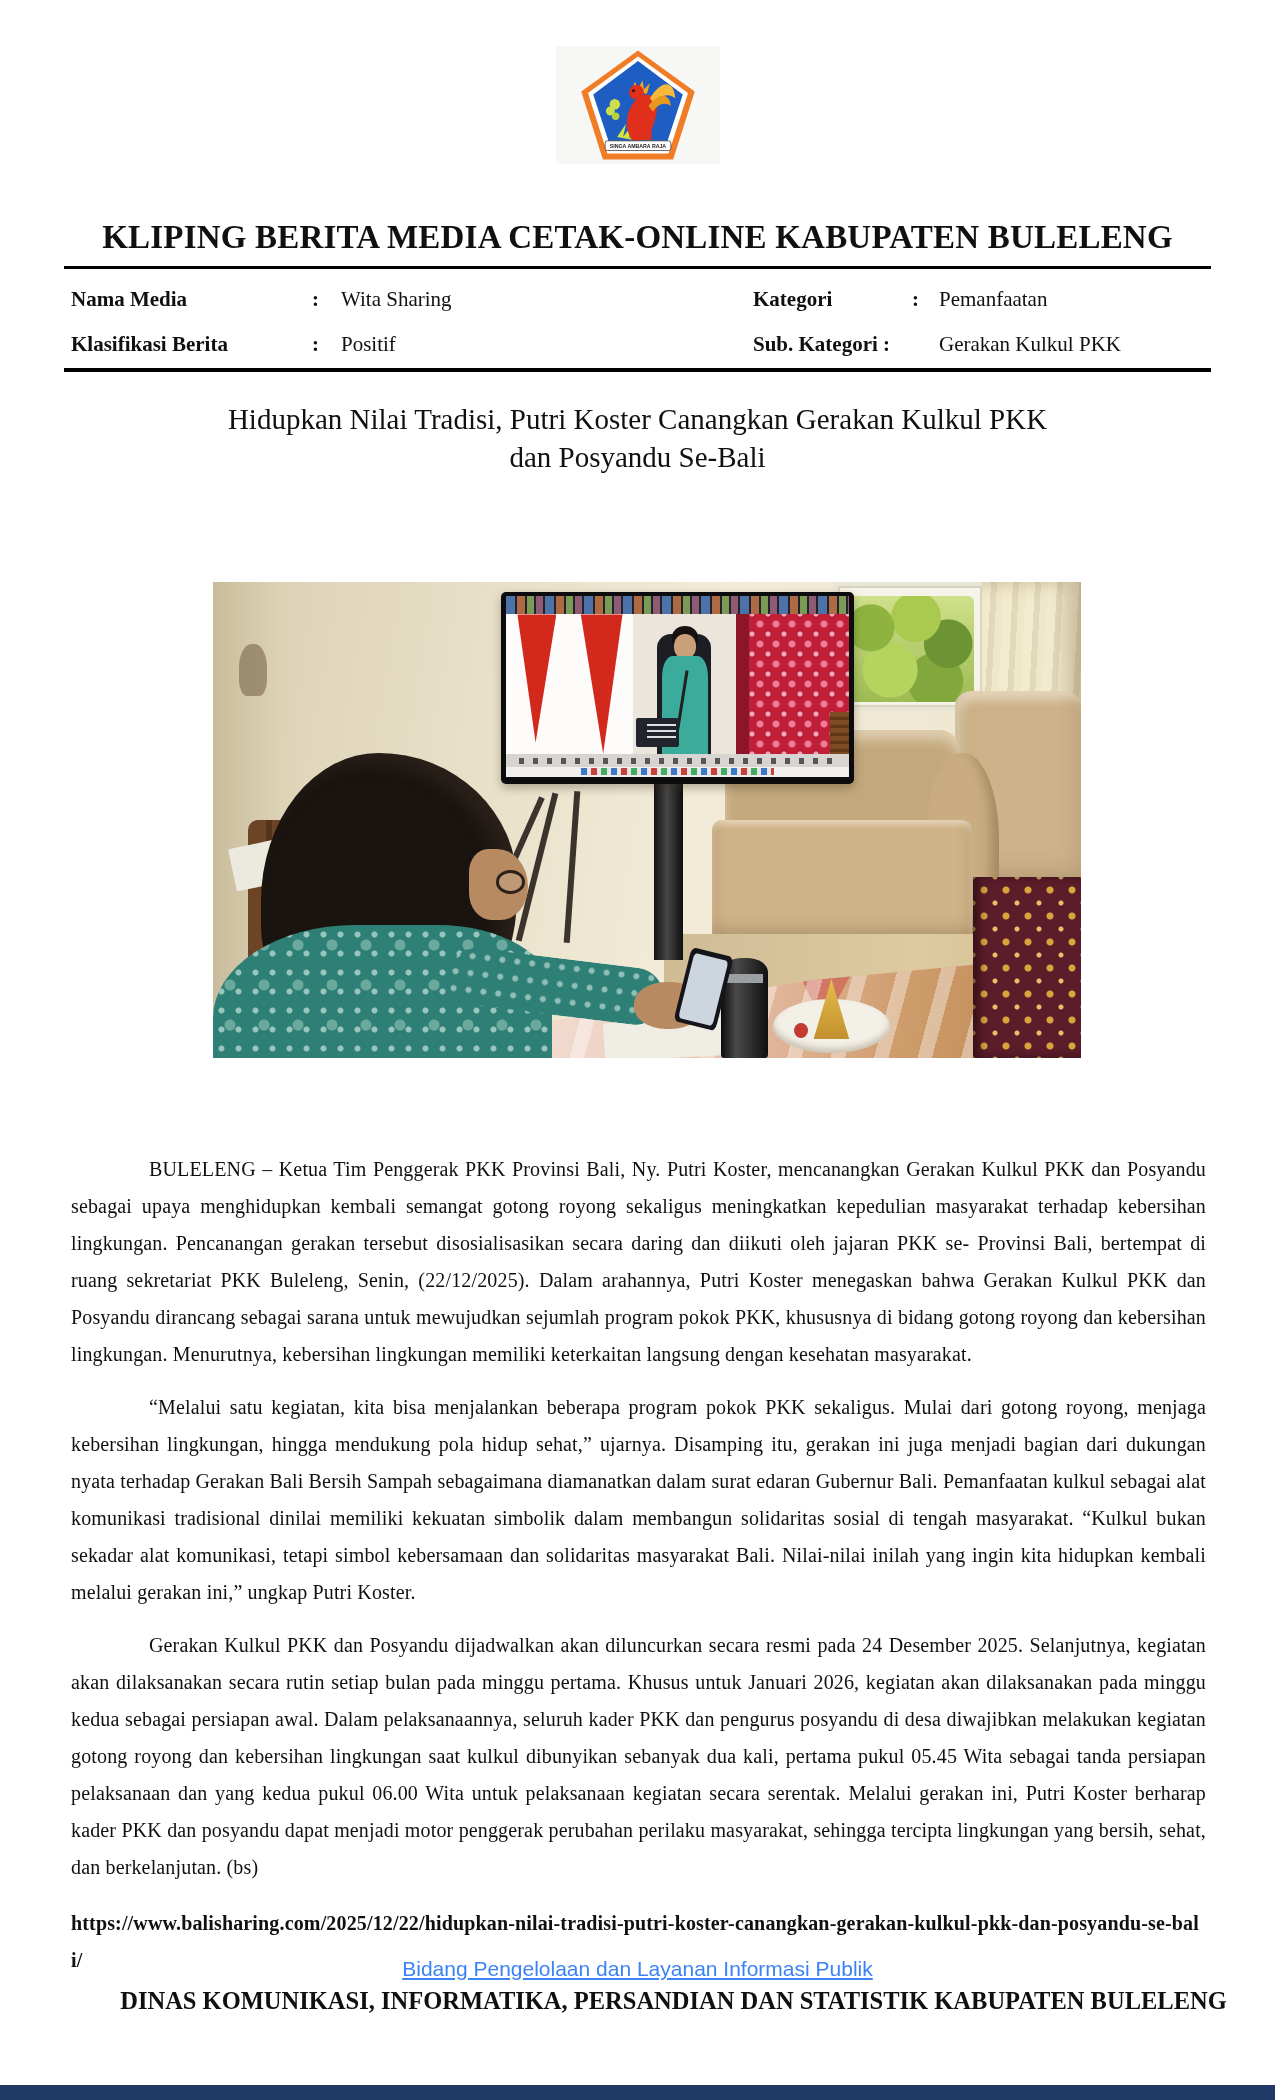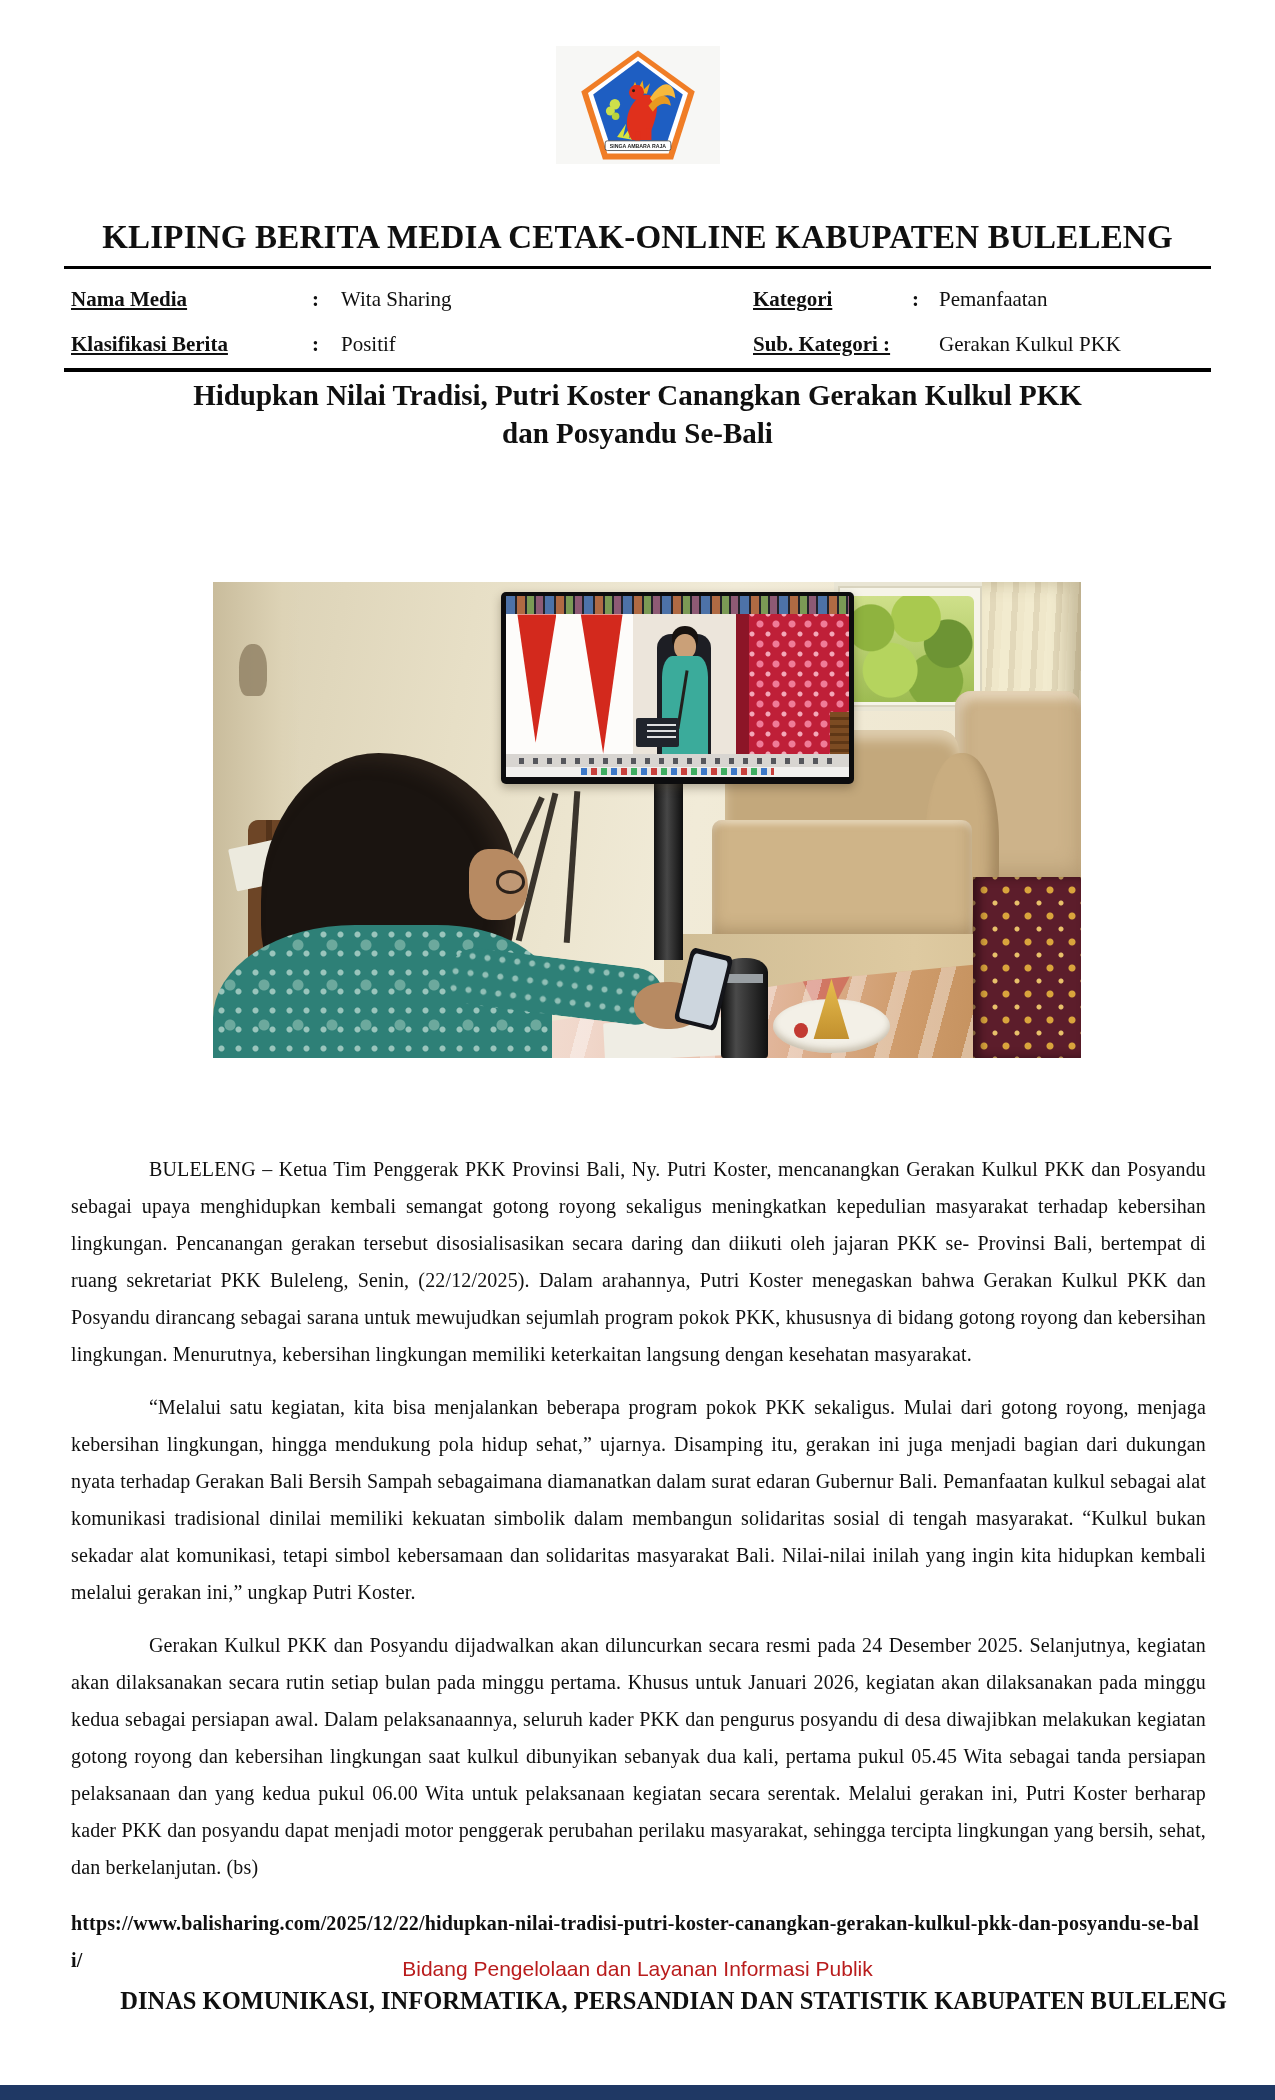--- a/index.html
+++ b/index.html
@@ -12,28 +12,28 @@
           width:164px; height:118px; background:#f7f7f5; display:flex; align-items:center; justify-content:center; }
   .header-title { position:absolute; top:219px; left:0; width:100%; text-align:center;
                   font-size:33px; font-weight:bold; letter-spacing:.2px; }
   .rule { position:absolute; left:64px; right:64px; background:#000; }
   .rule1 { top:266px; height:3px; }
   .rule2 { top:368px; height:4px; }
 
   
   .meta { position:absolute; top:0; left:71px; right:64px; height:0; }
   .meta span { position:absolute; white-space:nowrap; font-size:21px; }
-  .m-label { font-weight:bold;text-decoration:underline; }
+  .m-label { font-weight:bold; }
   .r1 { top:287px; } .r2 { top:332px; }
   .c-l-label { left:0; } .c-l-colon { left:241px; font-weight:bold; } .c-l-value { left:270px; }
   .c-r-label { left:682px; } .c-r-colon { left:841px; font-weight:bold; } .c-r-value { left:868px; }
 
   
-  .article-title { position:absolute; top:376px; left:60px; right:60px; text-align:center;
-                   font-size:29px; font-weight:bold; line-height:38px; }
+  .article-title { position:absolute; top:400px; left:60px; right:60px; text-align:center;
+                   font-size:29px; font-weight:normal; line-height:38px; }
   .byline { position:absolute; top:477px; left:0; width:100%; text-align:center;
             font-size:18px; font-weight:bold; }
 
   
   .photo { position:absolute; top:582px; left:213px; width:868px; height:476px; overflow:hidden;
            background:linear-gradient(100deg,#d9cfb2 0%,#e7dfc6 28%,#f1ebd8 55%,#eee5cc 100%); }
   .photo div { position:absolute; }
   .ph-wall-left { left:0; top:0; width:10%; height:100%;
                   background:linear-gradient(90deg,#c9bc9c,#ddd3b6 80%,rgba(221,211,182,0)); }
   .ph-sconce { left:3%; top:13%; width:3.2%; height:11%; background:#8a7a5e; border-radius:45% 45% 30% 30%; opacity:.75; }
@@ -140,21 +140,21 @@
   .ph-phone:after { content:""; position:absolute; left:9%; top:6%; width:82%; height:88%; background:#cdd6de; border-radius:8%; }
 
   
   .body-text { position:absolute; top:1151px; left:71px; width:1135px; font-size:20px;
                line-height:37px; text-align:justify; letter-spacing:.15px; }
   .body-text p { text-indent:78px; margin-bottom:16px; }
   .source-url { font-weight:bold; word-break:break-all; margin-top:19px; text-align:left; }
 
   
   .footer-line1 { position:absolute; top:1957px; left:0; width:100%; text-align:center;
-                  font-family:"Liberation Sans","DejaVu Sans",sans-serif; font-size:21px; color:#b91c1c; }
+                  font-family:"Liberation Sans","DejaVu Sans",sans-serif; font-size:21px; color:#3b82f6;text-decoration:underline; }
   .footer-line2 { position:absolute; top:1987px; left:0; width:100%; text-align:center;
                   font-size:24.5px; font-weight:bold;margin-left:36px; }
   .bottom-bar { position:absolute; left:0; bottom:0; width:100%; height:15px; background:#1f3864; }
 </style>
 </head>
 <body>
 
 <div class="page">
 
   <div class="logo">

